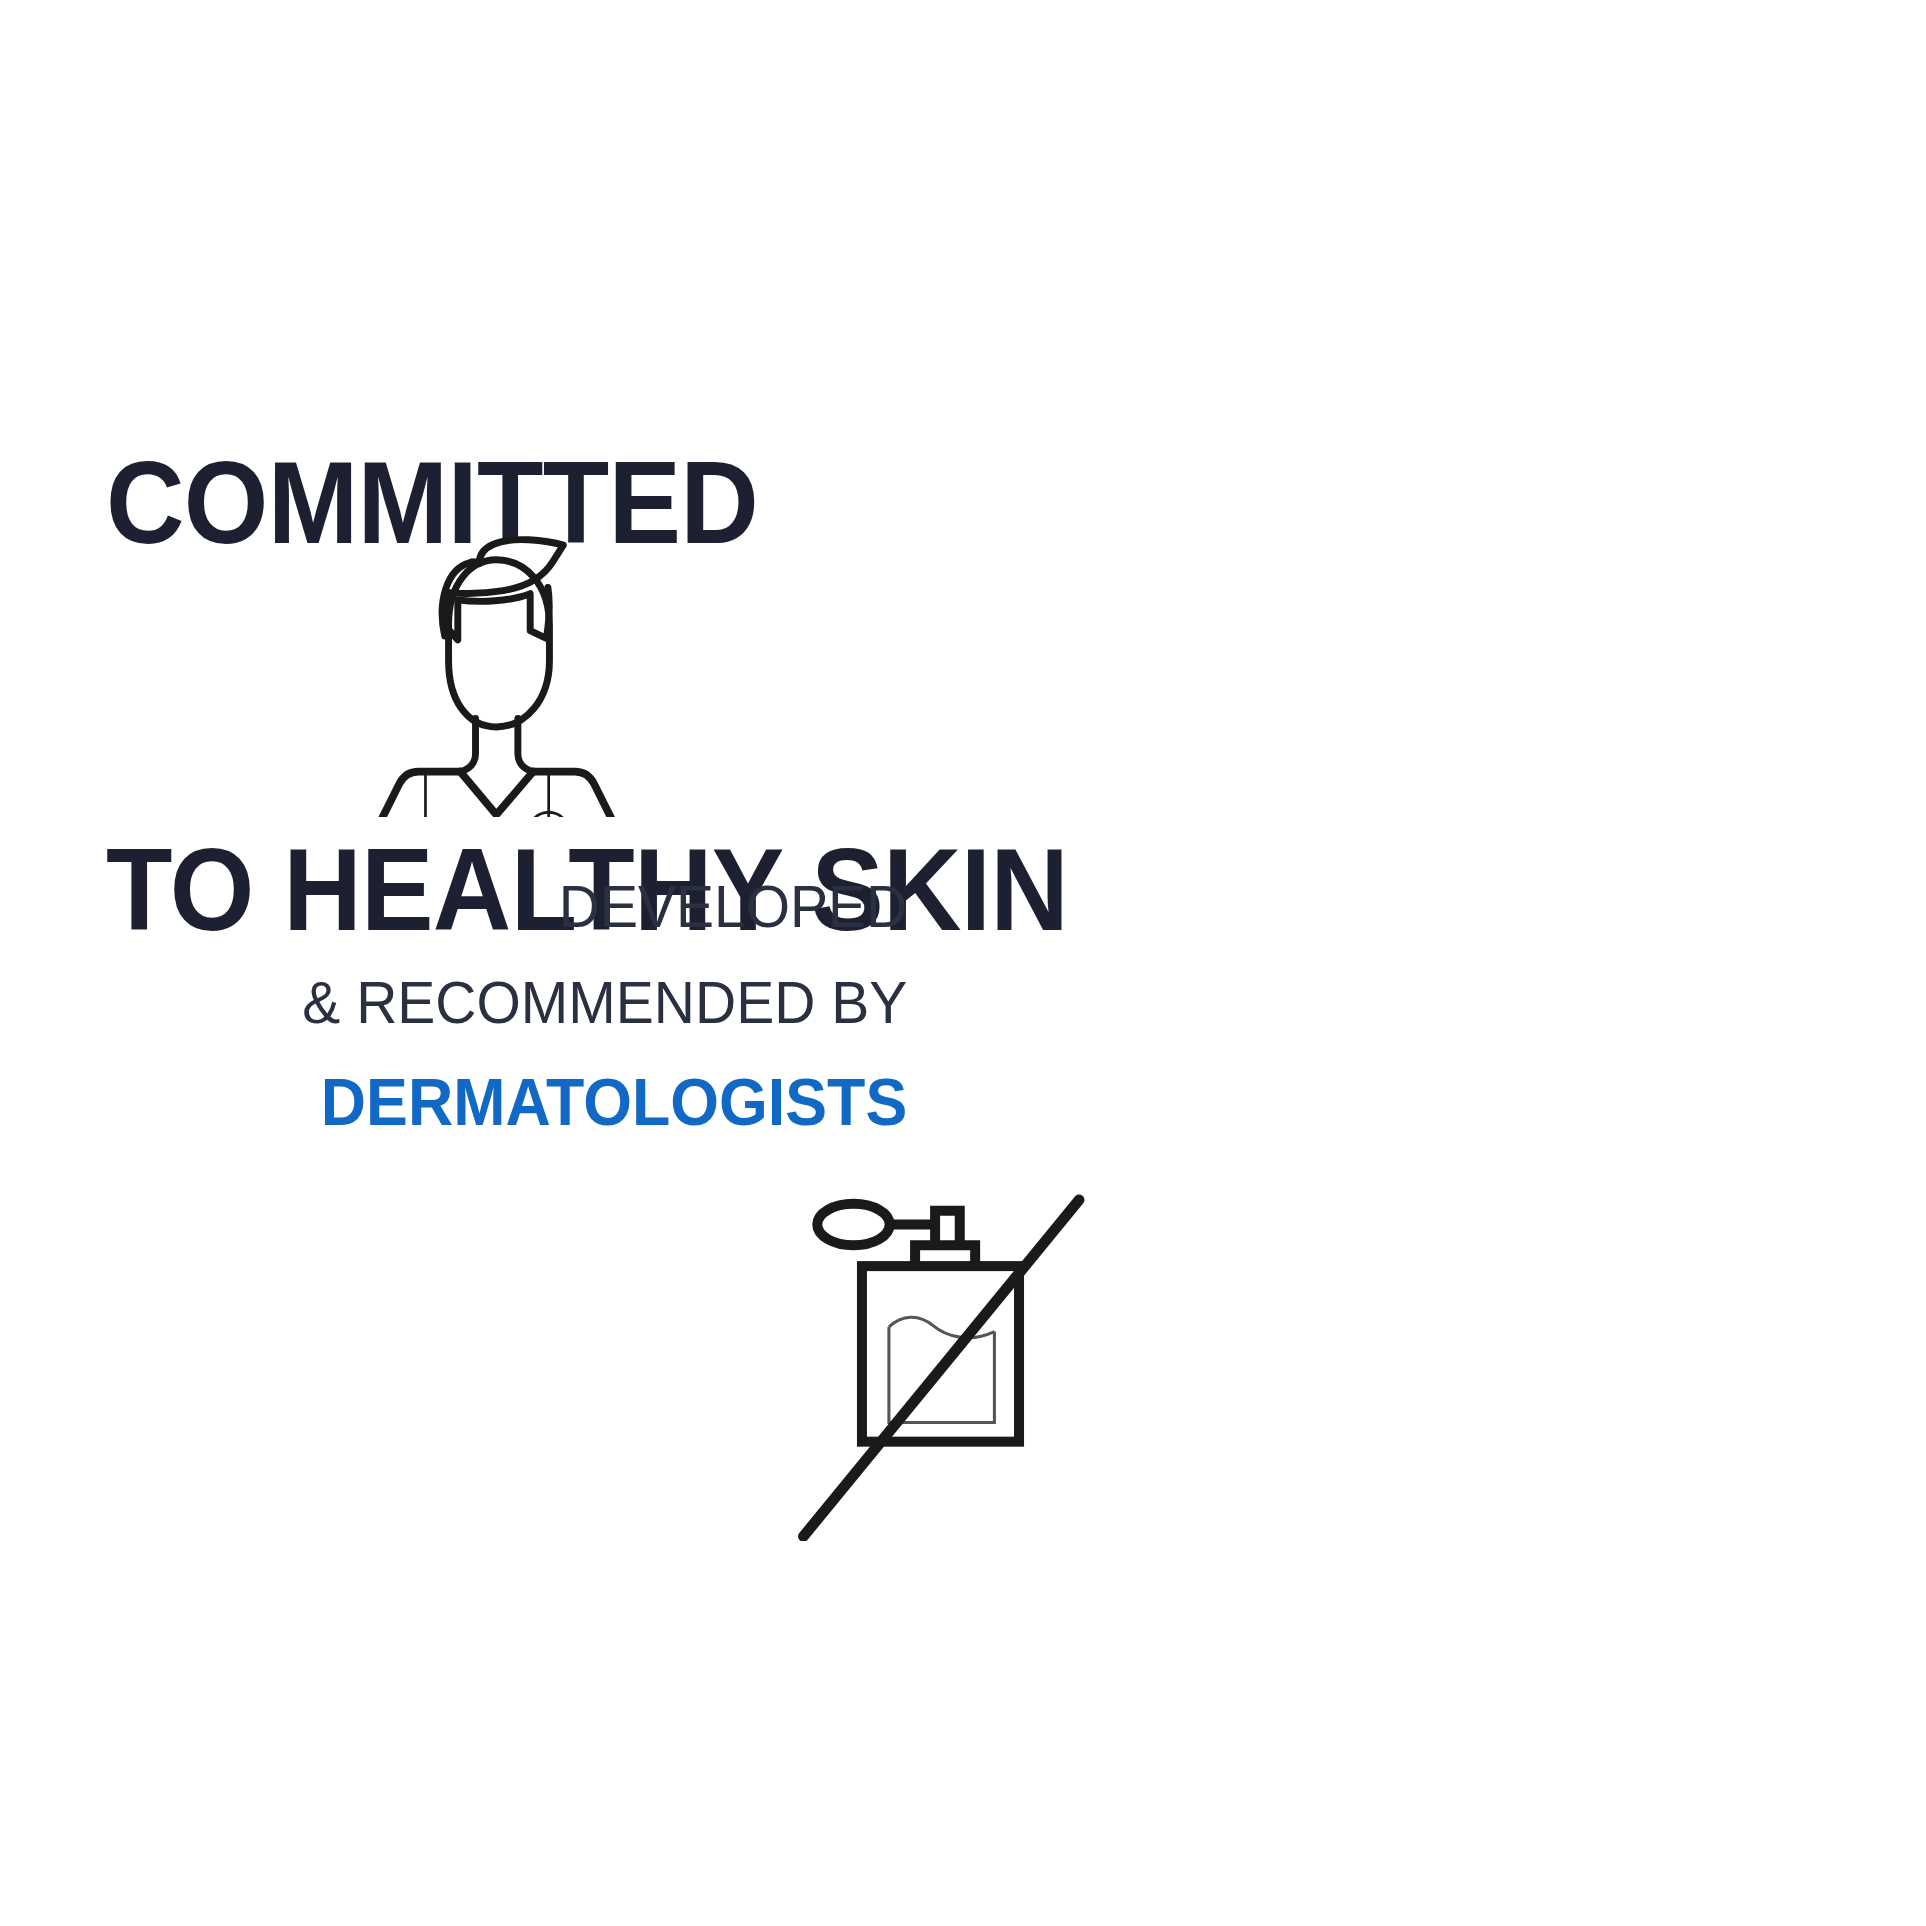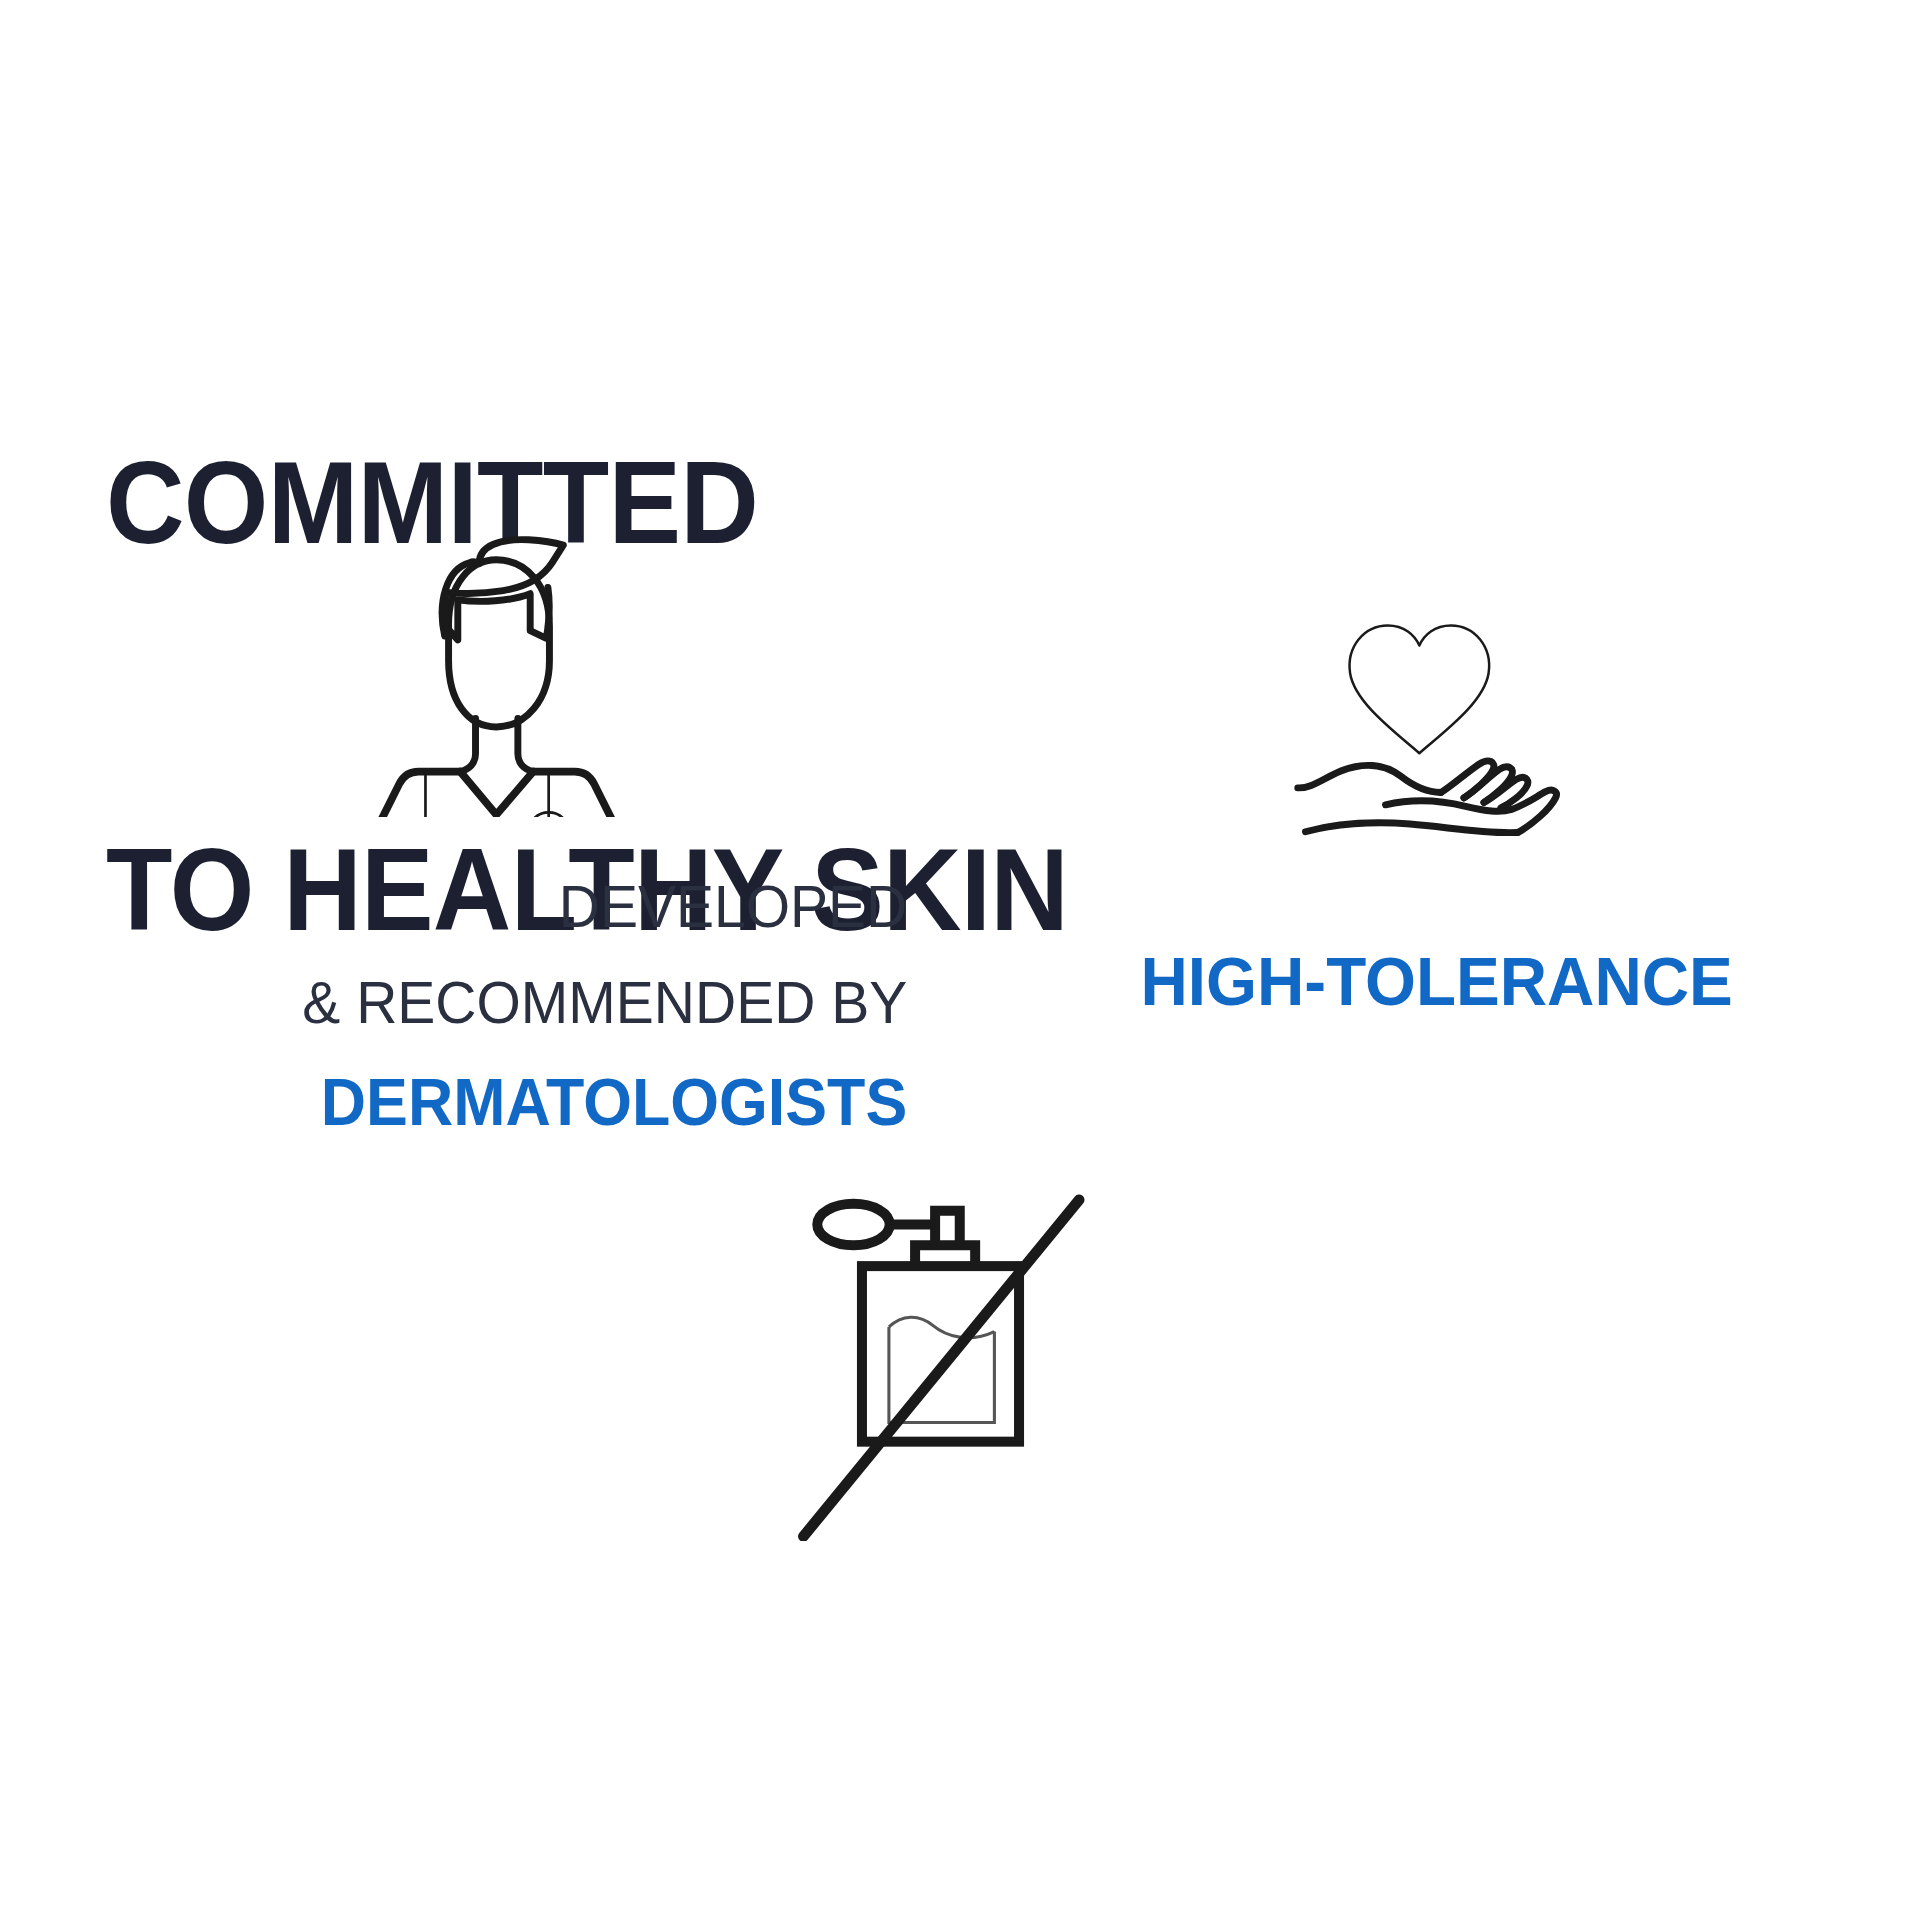--- a/index.html
+++ b/index.html
@@ -150,68 +150,20 @@
       <path d="M244 453 L244 421 A27 27 0 0 1 298 421 L298 453" stroke-width="3.5"></path>
     </svg>
 
     <div class="caption">
       <span class="caption-line">DEVELOPED</span>
       <span class="caption-line">&amp; RECOMMENDED BY</span>
       <span class="caption-line accent">DERMATOLOGISTS</span>
     </div>
   </div>
 
-  <div class="feature" id="block-tolerance">
-
-    <svg class="feature-icon" viewBox="0 0 360 340" fill="none" stroke="#1a1a1a" stroke-linecap="round" stroke-linejoin="round">
-
-      <path d="M172 208
-               C140 180 88 142 82 104
-               C77 70 100 42 131 42
-               C152 42 166 54 172 68
-               C178 54 192 42 213 42
-               C244 42 267 70 262 104
-               C256 142 204 180 172 208 Z" stroke-width="3.2"></path>
-
-      <path d="M14 253
-               C32 254 48 240 70 231
-               C98 220 126 221 148 238
-               C166 252 182 259 200 259" stroke-width="9"></path>
-
-      <path d="M200 259
-               C212 252 236 231 250 222
-               C262 214 272 219 268 229
-               C263 241 242 258 230 266" stroke-width="9"></path>
-
-      <path d="M230 266
-               C244 258 264 237 276 229
-               C287 222 296 227 292 237
-               C287 249 268 264 256 272" stroke-width="9"></path>
-
-      <path d="M256 272
-               C270 265 288 248 298 242
-               C308 236 316 241 312 250
-               C307 261 290 273 278 279" stroke-width="9"></path>
-
-      <path d="M128 275
-               C158 268 196 268 232 277
-               C258 283 276 286 292 281
-               C310 275 326 263 336 258
-               C346 253 353 258 349 266
-               C342 280 320 300 300 311" stroke-width="9"></path>
-
-      <path d="M24 310
-               C60 300 110 296 160 300
-               C210 304 254 313 300 311" stroke-width="9"></path>
-    </svg>
-
-    <div class="caption">
-      <span class="caption-line accent">HIGH-TOLERANCE</span>
-    </div>
-  </div>
 
   <div class="feature" id="block-fragrance">
 
     <svg class="feature-icon" viewBox="0 0 500 500" fill="none" stroke="#1a1a1a" stroke-linecap="butt" stroke-linejoin="miter">
 
       <rect x="148" y="143" width="204" height="228" stroke-width="13"></rect>
 
       <path d="M183 222 L183 346 L320 346 L320 228" stroke="#555555" stroke-width="4"></path>
 
       <path d="M183 222

